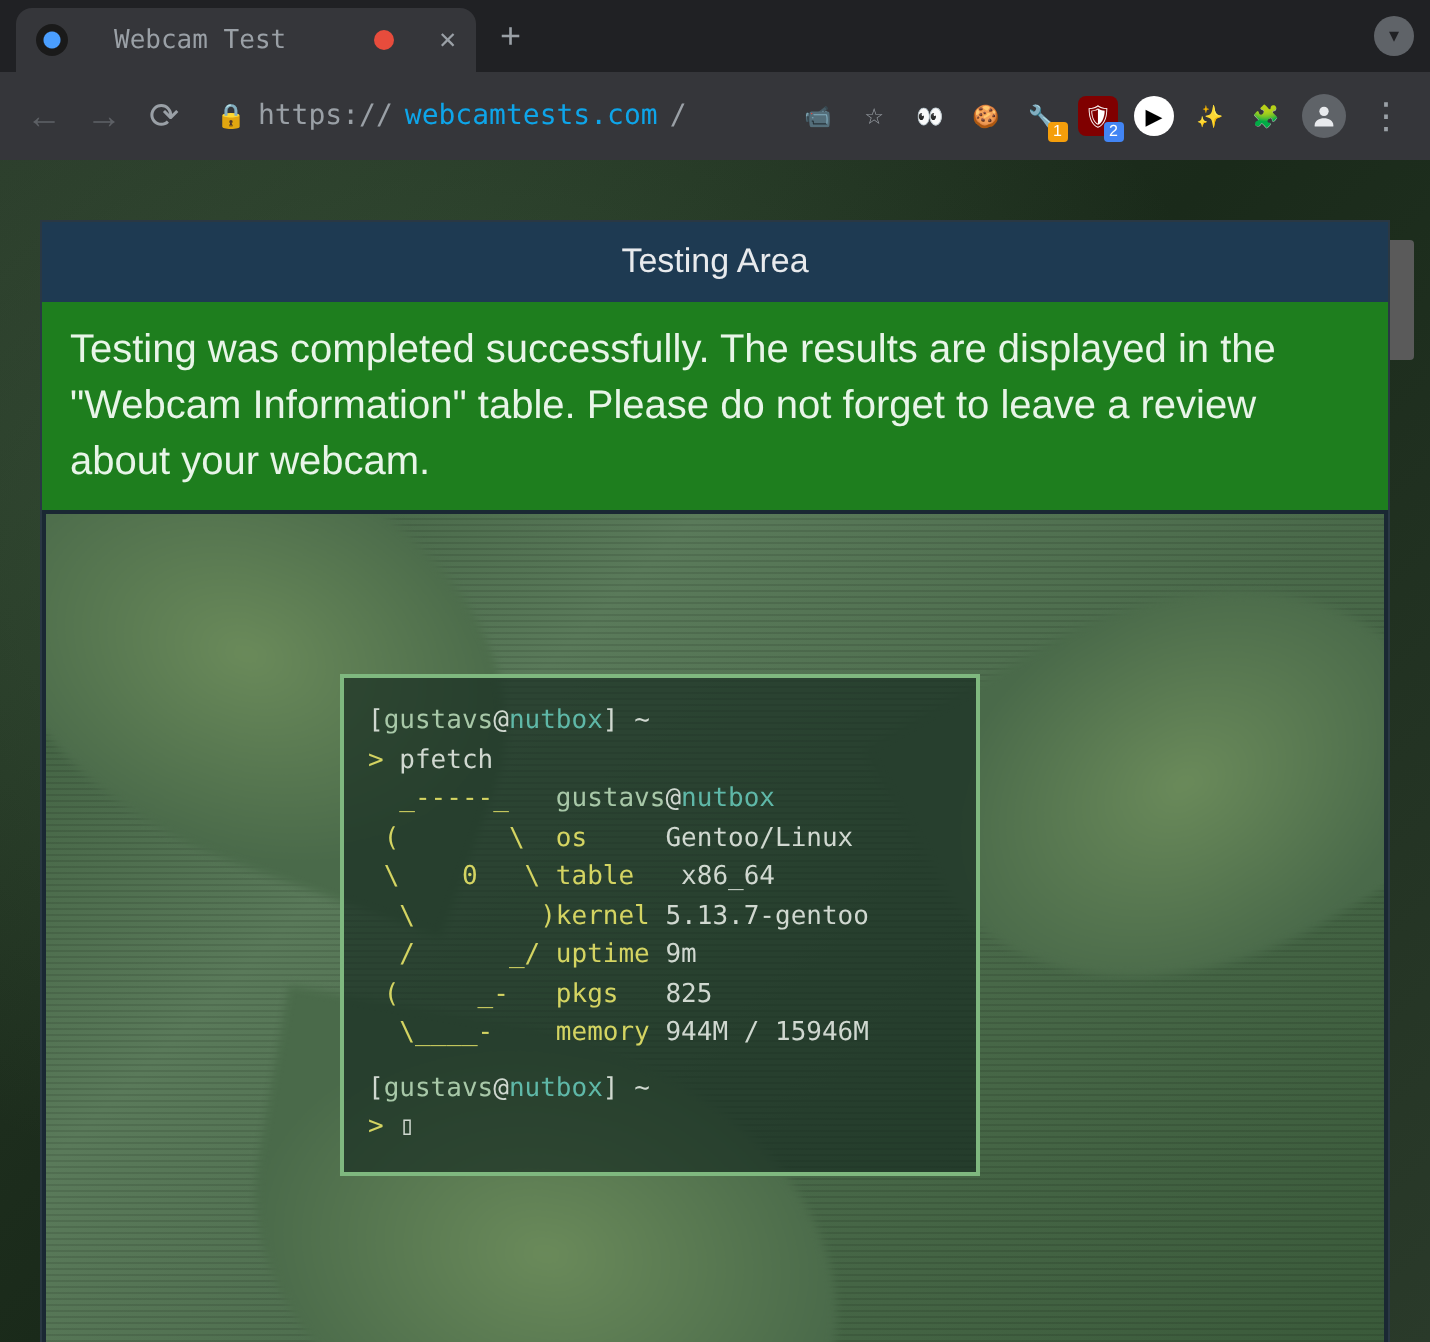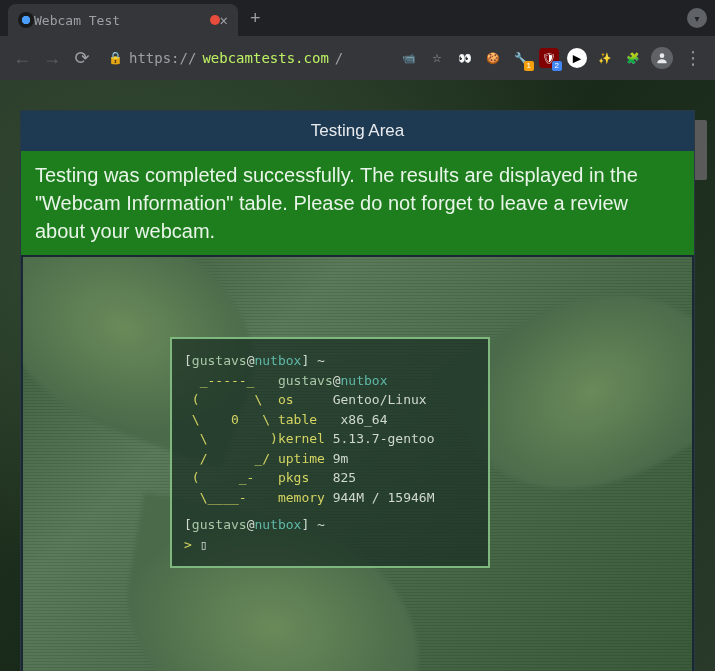--- a/index.html
+++ b/index.html
@@ -26,21 +26,21 @@
 .tab-strip {
   display: flex;
   align-items: center;
   height: 36px;
   background: #202124;
   padding: 0 8px;
 }
 .tab {
   display: flex;
   align-items: center;
-  gap: 0;
+  gap: 23px;
   background: #35363a;
   border-radius: 8px 8px 0 0;
   padding: 6px 10px;
   height: 32px;
   margin-top: 4px;
   min-width: 230px;
   color: #9aa0a6;
   font-family: monospace;
   font-size: 13px;
 }
@@ -100,21 +100,21 @@
 .url-bar {
   display: flex;
   align-items: center;
   gap: 6px;
   color: #9aa0a6;
   font-family: monospace;
   font-size: 14px;
   flex: 0 0 auto;
   padding: 0 8px;
 }
-.url-domain { color: #bef264; }
+.url-domain { color: #0ea5e9; }
 .lock-icon { font-size: 12px; }
 .ext-icons {
   display: flex;
   gap: 8px;
   margin-left: auto;
   align-items: center;
 }
 .ext-icon {
   width: 20px;
   height: 20px;
@@ -268,20 +268,21 @@
 <div class="content-area">
   <div class="testing-card">
     <div class="testing-header">Testing Area</div>
     <div class="testing-msg">Testing was completed successfully. The results are displayed in the "Webcam Information" table. Please do not forget to leave a review about your webcam.</div>
     <div class="webcam-preview">
       <div class="leaf" style="width:280px;height:200px;left:-40px;top:-30px;transform:rotate(20deg)"></div>
       <div class="leaf" style="width:260px;height:190px;right:-30px;top:40px;transform:rotate(-30deg)"></div>
       <div class="leaf" style="width:300px;height:220px;left:100px;bottom:-60px;transform:rotate(10deg)"></div>
       <div class="terminal-box">
         <div class="t-row"><span class="t-white">[</span><span class="t-user">gustavs</span><span class="t-white">@</span><span class="t-cyan">nutbox</span><span class="t-white">] ~</span></div>
+        <div class="t-row"><span class="t-yellow">&gt; </span><span class="t-white">pfetch</span></div>
         <div id="pfetch-rows">
             <div class="t-row"><span class="t-yellow">  _-----_   </span><span class="t-user">gustavs</span><span class="t-white">@</span><span class="t-cyan">nutbox</span></div>
             <div class="t-row"><span class="t-yellow"> (       \  </span><span class="t-yellow">os     </span><span class="t-white">Gentoo/Linux</span></div>
             <div class="t-row"><span class="t-yellow"> \    0   \ </span><span class="t-yellow">table   </span><span class="t-white">x86_64</span></div>
             <div class="t-row"><span class="t-yellow">  \        )</span><span class="t-yellow">kernel </span><span class="t-white">5.13.7-gentoo</span></div>
             <div class="t-row"><span class="t-yellow">  /      _/ </span><span class="t-yellow">uptime </span><span class="t-white">9m</span></div>
             <div class="t-row"><span class="t-yellow"> (     _-   </span><span class="t-yellow">pkgs   </span><span class="t-white">825</span></div>
             <div class="t-row"><span class="t-yellow">  \____-    </span><span class="t-yellow">memory </span><span class="t-white">944M / 15946M</span></div>
           </div>
         <div class="t-row" style="margin-top:8px"><span class="t-white">[</span><span class="t-user">gustavs</span><span class="t-white">@</span><span class="t-cyan">nutbox</span><span class="t-white">] ~</span></div>

